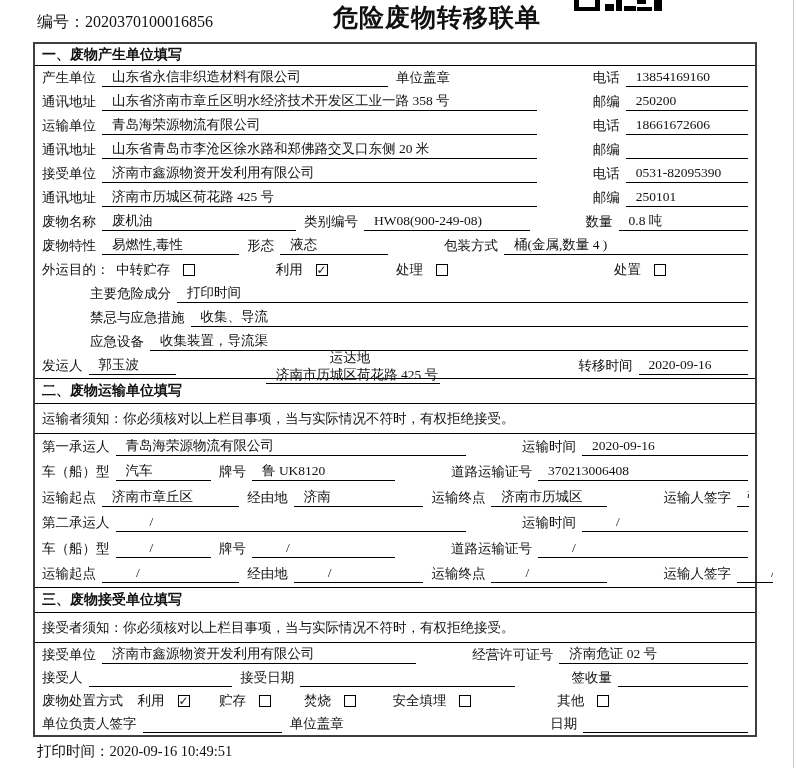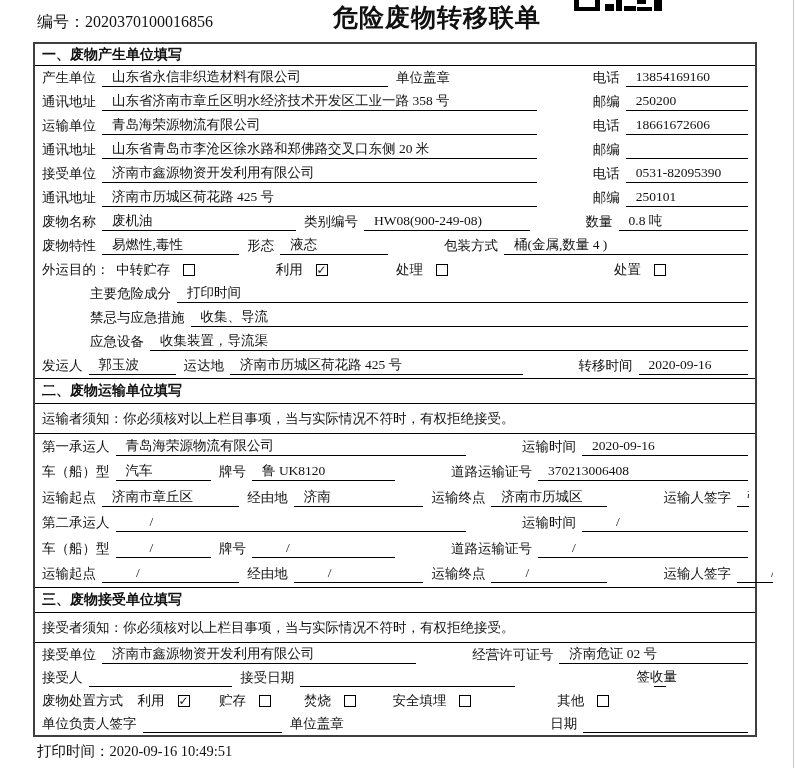--- a/index.html
+++ b/index.html
@@ -204,21 +204,21 @@
         <div class="fld" style="width: 100%;">
           <span class="lbl">应急设备</span>
           <span class="val">收集装置，导流渠</span>
         </div>
       </div>
       <div class="frow">
         <div class="fld" style="width: 20%;">
           <span class="lbl">发运人</span>
           <span class="val">郭玉波</span>
         </div>
-        <div class="fld" style="width: 49%;">
+        <div class="fld" style="width: 49%; flex-direction: column;">
           <span class="lbl">运达地</span>
           <span class="val">济南市历城区荷花路 425 号</span>
         </div>
         <div class="fld" style="width: 31%;">
           <span class="lbl">转移时间</span>
           <span class="val">2020-09-16</span>
         </div>
       </div>
     </div>
     <div class="section sec1">
@@ -324,21 +324,21 @@
       </div>
       <div class="frow">
         <div class="fld" style="width: 28%;">
           <span class="lbl">接受人</span>
           <span class="val"></span>
         </div>
         <div class="fld" style="width: 40%;">
           <span class="lbl">接受日期</span>
           <span class="val"></span>
         </div>
-        <div class="fld" style="width: 32%; flex-direction: column;">
+        <div class="fld" style="width: 32%;">
           <span class="lbl">签收量</span>
           <span class="val"></span>
         </div>
       </div>
       <div class="frow">
         <div class="fld" style="width: 13.5%;">
           <span class="lbl">废物处置方式</span>
         </div>
         <div class="fld chk" style="width: 11.5%;">
           <span class="lbl">利用</span>

